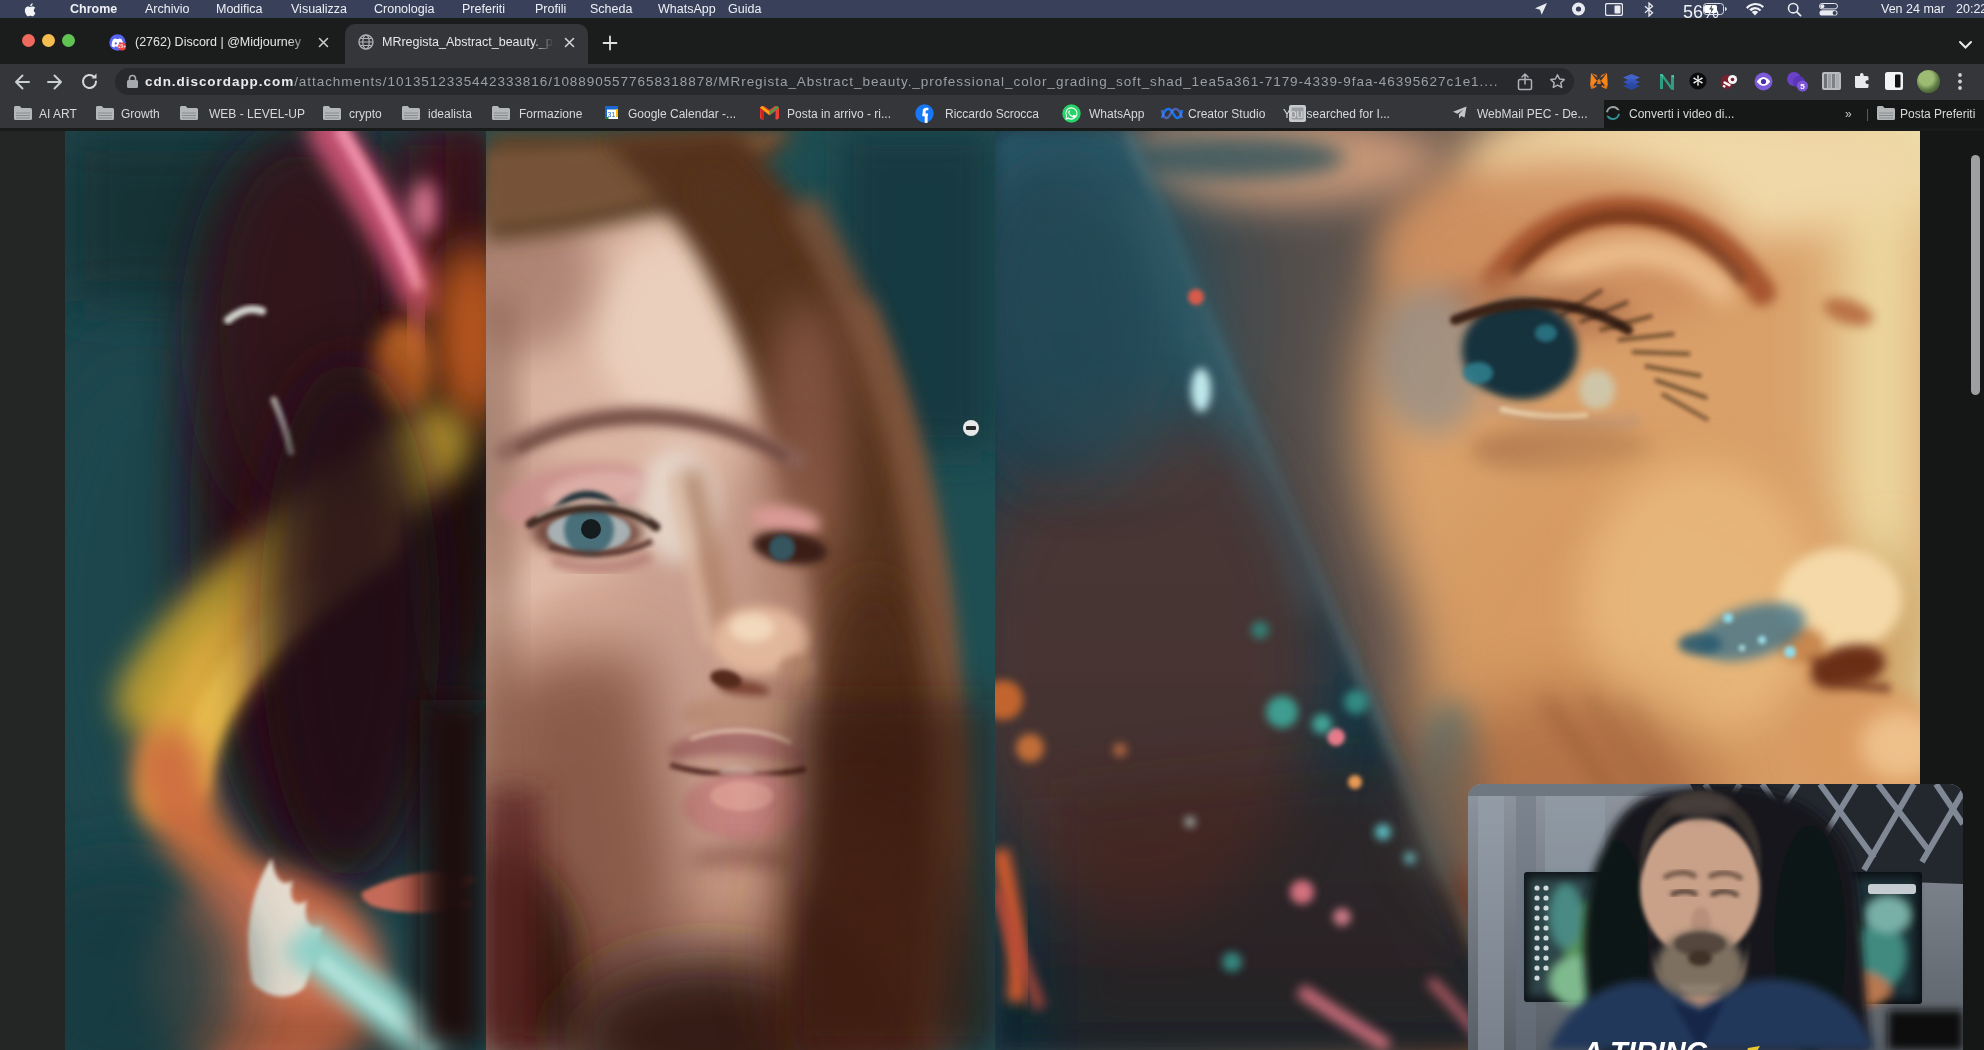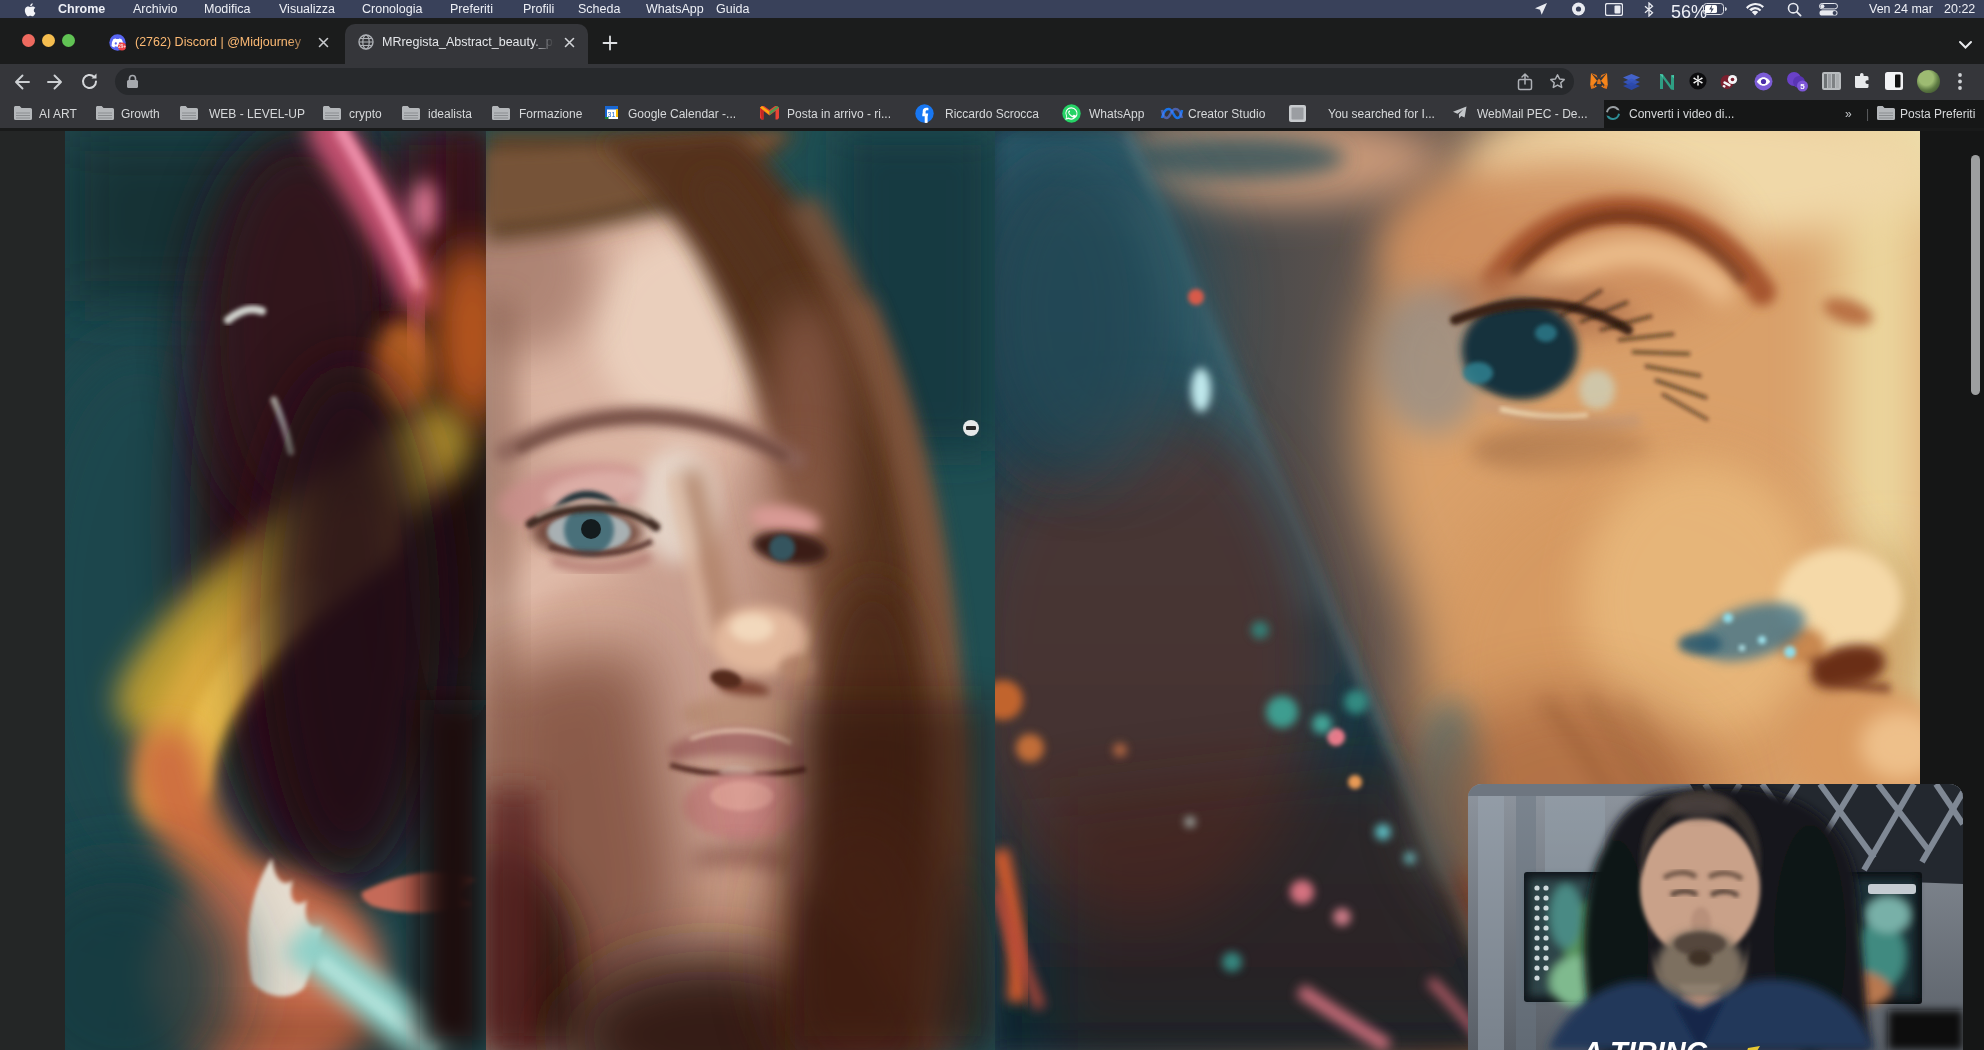--- a/index.html
+++ b/index.html
@@ -1,25 +1,25 @@
 <!DOCTYPE html>
 <html><head>
 <meta charset="utf-8">
 <style>
   * { margin:0; padding:0; box-sizing:border-box; }
   html,body { width:1984px; height:1050px; overflow:hidden; background:#161717; }
   body { font-family:"Liberation Sans", sans-serif; position:relative; }
   .abs { position:absolute; }
   
   #menubar { position:absolute; left:0; top:0; width:1984px; height:18px; background:#39415a; color:#eef0f6; font-size:12.5px; }
-  #menubar span { position:absolute; top:2px; white-space:nowrap; }
+  #menubar span { position:absolute; top:2px; white-space:nowrap;margin-left:12px; }
   
   #tabbar { position:absolute; left:0; top:18px; width:1984px; height:46px; background:#1b1c1c; }
   .light { position:absolute; top:15.5px; width:13px; height:13px; border-radius:50%; }
-  #tabbar .ttext { position:absolute; top:17px; font-size:12.5px; color:#fdba74; white-space:nowrap; }
+  #tabbar .ttext { position:absolute; top:17px; font-size:12.5px; color:#e5e5e5; white-space:nowrap; }
   #activetab { position:absolute; left:345px; top:6px; width:243px; height:42px; background:#35363a; border-radius:10px 10px 0 0; }
   
   #toolbar { position:absolute; left:0; top:64px; width:1984px; height:36px; background:#35363a; }
   #pill { position:absolute; left:115px; top:4px; width:1459px; height:27px; background:#27292c; border-radius:14px; overflow:hidden; }
   #urltext { position:absolute; left:30px; top:6px; font-size:13.5px; letter-spacing:0.95px; color:#9aa0a6; white-space:nowrap; }
   #urltext b { color:#e8eaed; font-weight:bold; }
   
   #bookbar { position:absolute; left:0; top:100px; width:1604px; height:28px; background:#35363a; color:#d6d8da; font-size:12px; }
   #bookbar span.bt { position:absolute; top:7px; white-space:nowrap; }
   
@@ -118,20 +118,21 @@
     </svg>
   <svg class="abs" style="left:80px;top:8px" width="19" height="19" viewBox="0 0 19 19">
       <path fill="none" stroke="#d5d7da" stroke-width="2" stroke-linecap="round" d="M16 9.5a6.5 6.5 0 1 1-2-4.7"></path>
       <path fill="#d5d7da" d="M16.5 1.5v5h-5z"></path>
     </svg>
   <div id="pill">
     <svg class="abs" style="left:11px;top:6px" width="13" height="15" viewBox="0 0 13 15">
         <rect x="1" y="6" width="11" height="8" rx="1.5" fill="#a6a9ae"></rect>
         <path d="M3.5 6V4.5a3 3 0 0 1 6 0V6" fill="none" stroke="#a6a9ae" stroke-width="1.6"></path>
       </svg>
+    <span id="urltext"><b>cdn.discordapp.com</b>/attachments/1013512335442333816/1088905577658318878/MRregista_Abstract_beauty._professional_color_grading_soft_shad_1ea5a361-7179-4339-9faa-46395627c1e1....</span>
     <svg class="abs" style="left:1402px;top:5px" width="16" height="18" viewBox="0 0 16 18">
         <g fill="none" stroke="#aeb1b6" stroke-width="1.5">
           <rect x="1.5" y="6.5" width="13" height="10" rx="1.5"></rect>
           <path d="M8 1.5V11M5 4l3-3 3 3" stroke-linecap="round" stroke-linejoin="round"></path>
         </g>
       </svg>
     <svg class="abs" style="left:1434px;top:5px" width="17" height="17" viewBox="0 0 17 17">
         <path fill="none" stroke="#aeb1b6" stroke-width="1.5" stroke-linejoin="round" d="M8.5 1.8 10.6 6l4.6.6-3.4 3.2.9 4.6-4.2-2.3-4.2 2.3.9-4.6L1.8 6.6 6.4 6z"></path>
       </svg>
   </div>
@@ -257,21 +258,21 @@
     <span class="bt" style="left:1089px">WhatsApp</span>
   <svg class="abs" style="left:1160px;top:7px" width="24" height="13" viewBox="0 0 24 13">
       <path fill="none" stroke="#1877f2" stroke-width="2.6" d="M2 11C4 3 7 2 8.5 2c2.5 0 4 3 5 5 .8 1.6 2 4 4 4 2.5 0 3.6-3 4.5-8" opacity=".95"></path>
       <path fill="none" stroke="#5b7ef5" stroke-width="2.6" d="M22 11c-2-8-5-9-6.5-9-2.5 0-4 3-5 5-.8 1.6-2 4-4 4C4 11 2.9 8 2 3" opacity=".6"></path>
     </svg>
     <span class="bt" style="left:1188px">Creator Studio</span>
   <svg class="abs" style="left:1289px;top:5px" width="17" height="17" viewBox="0 0 17 17">
       <rect width="17" height="17" rx="2" fill="#c7cacd"></rect>
       <rect x="2.5" y="2.5" width="12" height="12" rx="1" fill="#9b9ea2"></rect>
     </svg>
-    <span class="bt" style="left:1328px">You searched for I...</span>
+    <span class="bt" style="left:1283px">You searched for I...</span>
   <svg class="abs" style="left:1452px;top:5px" width="16" height="16" viewBox="0 0 16 16">
       <path fill="#c3c6c9" d="M14.5 1.5 1 6.8l4.5 1.9 6-4.4-4.6 5 .2 4.2 2.1-2.6 3.4 1.6z"></path>
     </svg>
     <span class="bt" style="left:1477px">WebMail PEC - De...</span>
   <svg class="abs" style="left:1605px;top:5px" width="16" height="16" viewBox="0 0 16 16">
       <path fill="#9aa0a4" d="M8 1a7 7 0 0 1 6.6 4.6L12 5a5 5 0 0 0-9 2.5L1 7A7 7 0 0 1 8 1z"></path>
       <path fill="#2e8f96" d="M8 15a7 7 0 0 1-6.6-4.6L4 11a5 5 0 0 0 9-2.5l2 .5A7 7 0 0 1 8 15z"></path>
     </svg>
     <span class="bt" style="left:1629px">Converti i video di...</span>
   <span class="bt" style="left:1845px;color:#c3c6c9">»</span>

